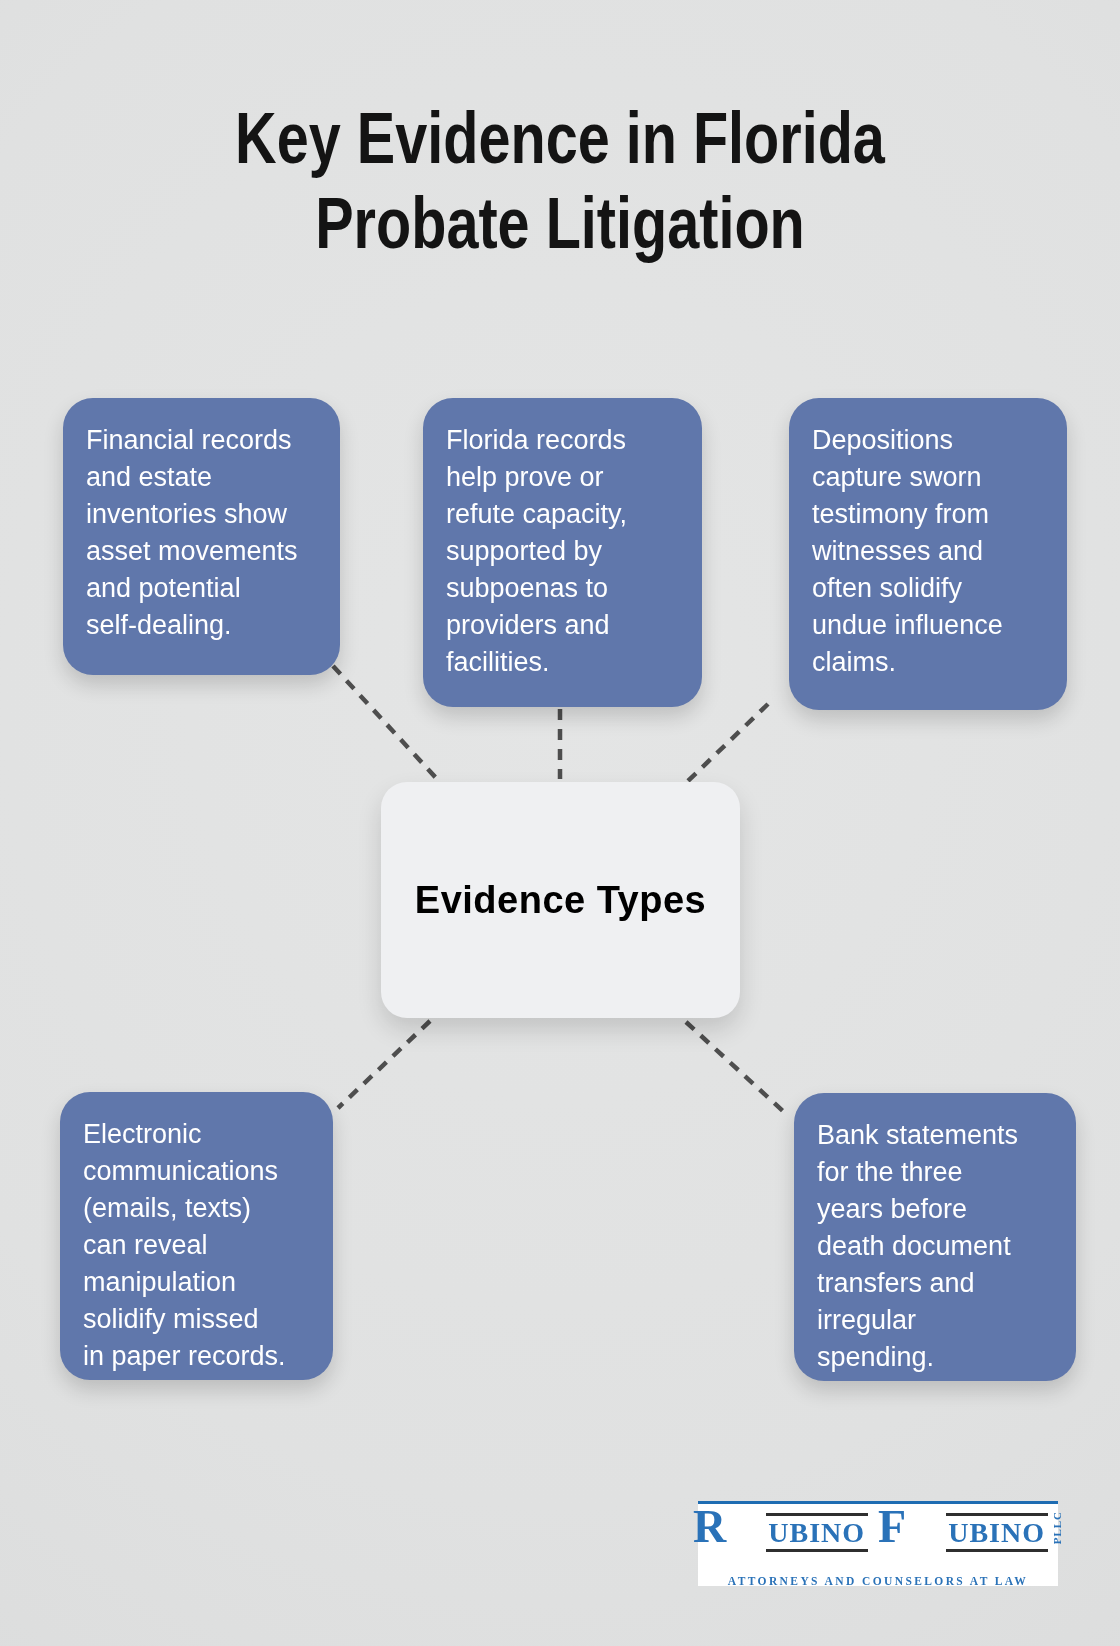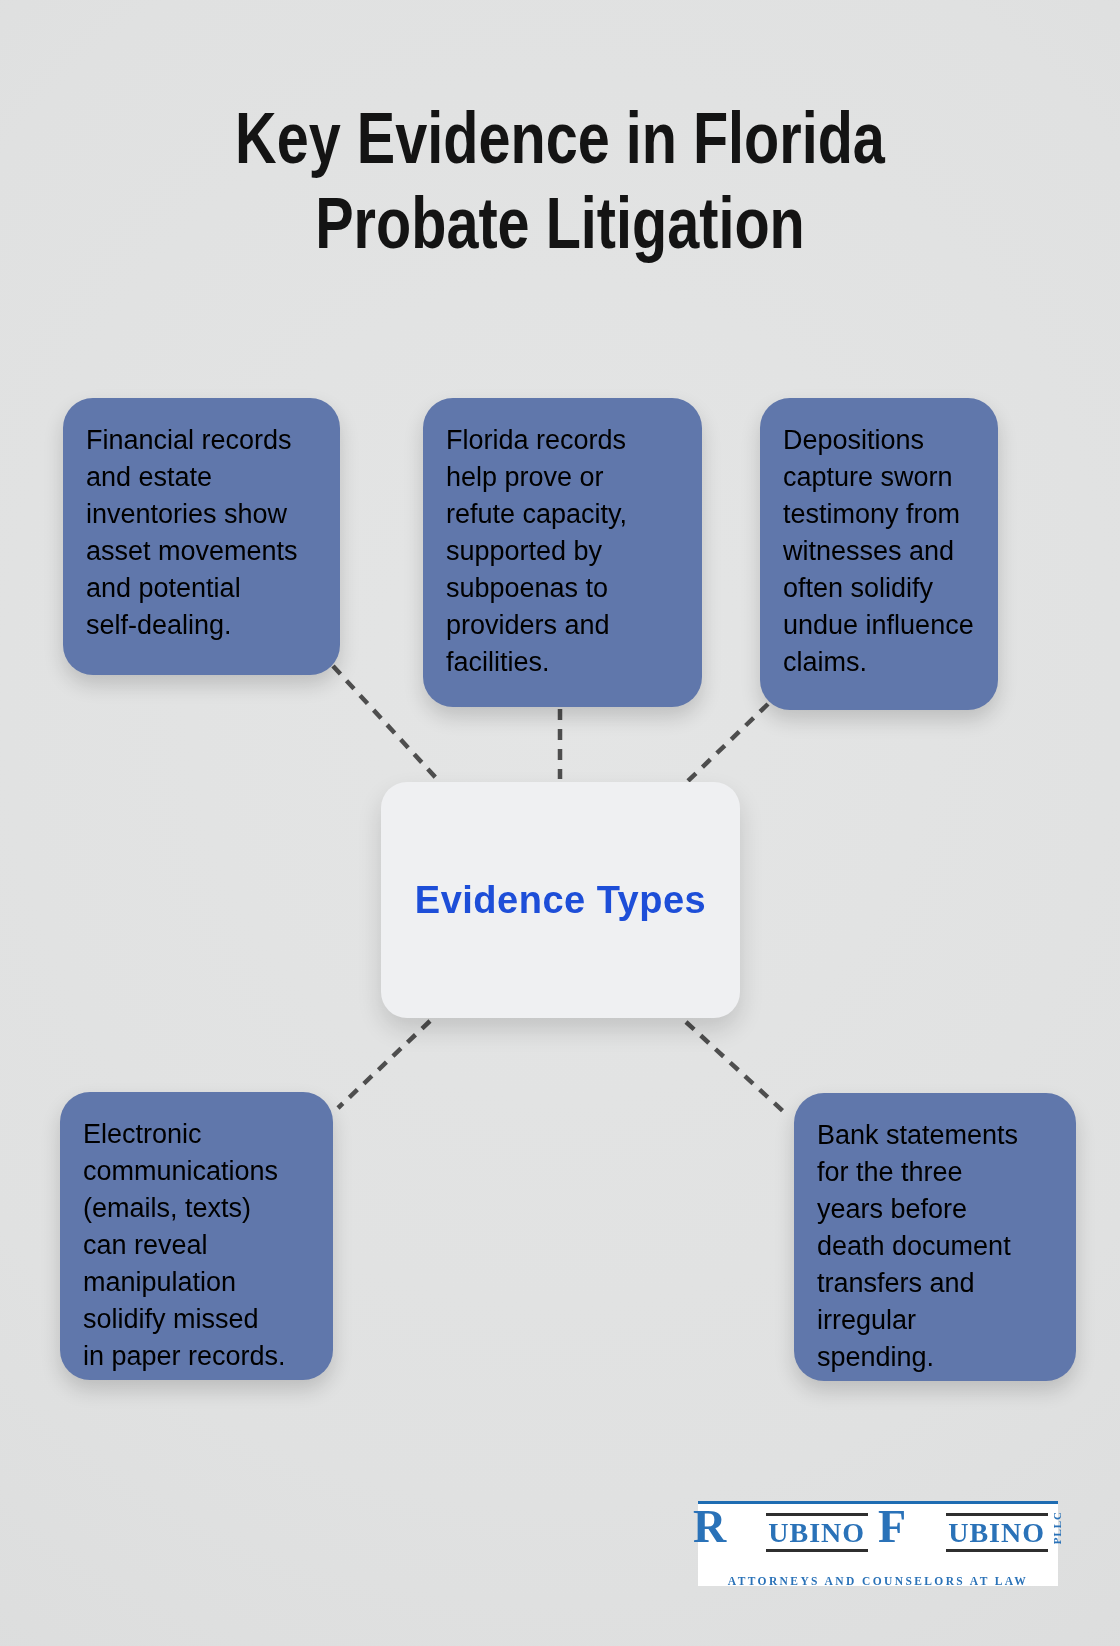--- a/index.html
+++ b/index.html
@@ -31,50 +31,50 @@
     position: absolute;
     left: 0; top: 0;
     width: 1120px;
     height: 1646px;
   }
 
   .node {
     position: absolute;
     box-sizing: border-box;
     background: #6077ab;
-    color: #000000;
+    color: #ffffff;
     font-size: 27px;
     line-height: 37px;
     padding: 24px 16px 16px 23px;
     border-radius: 30px;
     box-shadow: 0 10px 20px rgba(0,0,0,0.16);
     white-space: pre-line;
   }
   .node-tl { left: 63px;  top: 398px;  width: 277px; height: 277px; }
   .node-tm { left: 423px; top: 398px;  width: 279px; height: 309px; }
-  .node-tr { left: 760px; top: 398px;  width: 238px; height: 312px; }
+  .node-tr { left: 789px; top: 398px;  width: 278px; height: 312px; }
   .node-bl { left: 60px;  top: 1092px; width: 273px; height: 288px; }
   .node-br { left: 780px; top: 1093px; width: 282px; height: 288px; margin-left: 14px; }
 
   .center-node {
     position: absolute;
     left: 381px; top: 782px;
     width: 359px; height: 236px;
     box-sizing: border-box;
     background: #eff0f2;
     border-radius: 26px;
     box-shadow: 0 12px 24px rgba(0,0,0,0.14);
     display: flex;
     align-items: center;
     justify-content: center;
   }
   .center-node-label {
     font-size: 38px;
     font-weight: 700;
-    color: #1d4ed8;
+    color: #000000;
     letter-spacing: 0.5px;
   }
 
   .logo {
     position: absolute;
     left: 698px; top: 1501px;
     width: 360px; height: 85px;
     box-sizing: border-box;
     background: #ffffff;
     border-top: 3px solid #1e6cb2;

